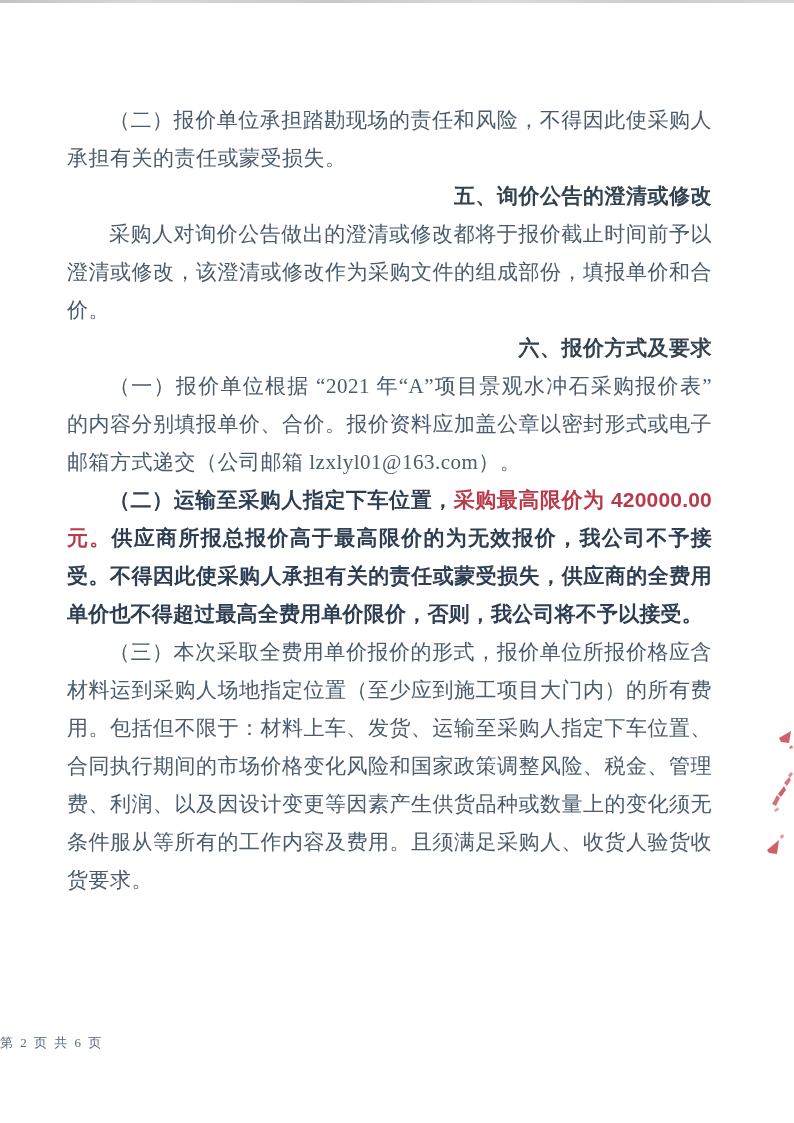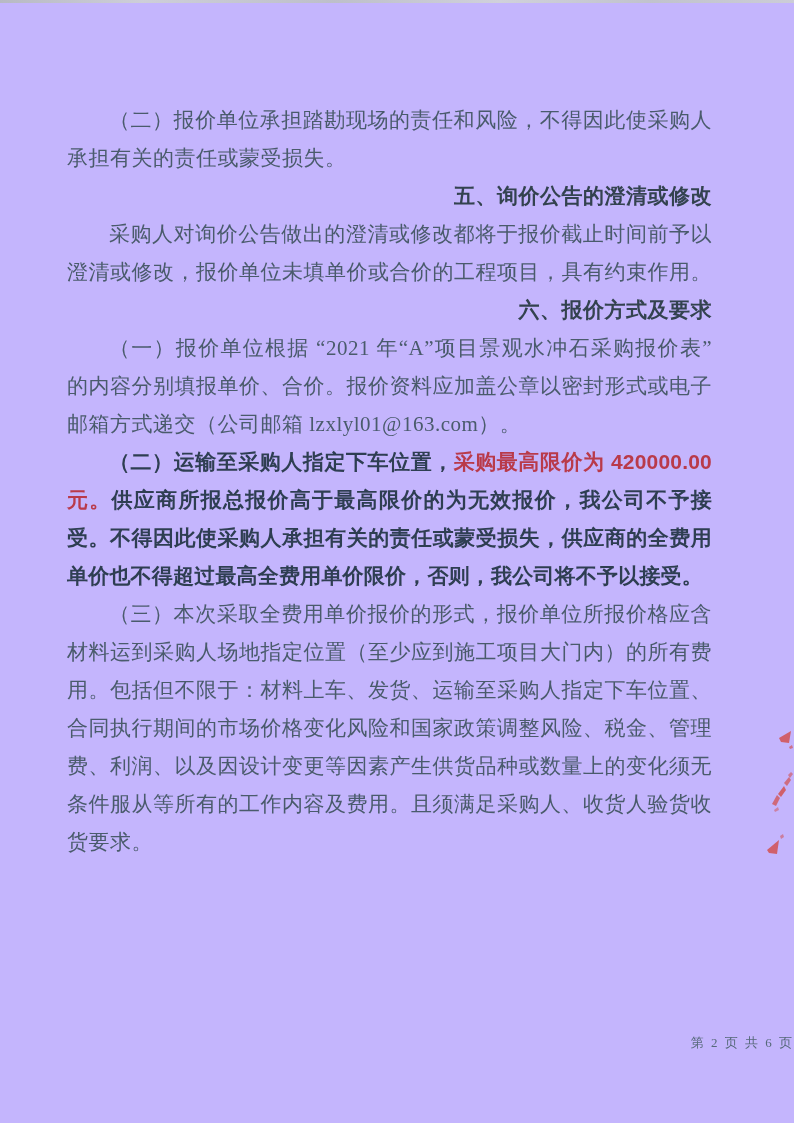--- a/index.html
+++ b/index.html
@@ -5,21 +5,21 @@
   html, body {
     margin: 0;
     padding: 0;
     background: #e8e8e8;
   }
   .page {
     position: relative;
     width: 794px;
     height: 1123px;
     margin: 0 auto;
-    background: #c4b5fd;
+    background: #ffffff;
     overflow: hidden;
     font-family: "Liberation Serif", "DejaVu Serif", serif;
   }
   .scan-edge-top {
     position: absolute;
     top: 0; left: 0; right: 0;
     height: 3px;
     background: linear-gradient(90deg, #b5bab9 0%, #cfd3d2 18%, #bcc1c0 42%, #d2d6d5 63%, #c0c5c4 82%, #cdd1d0 100%);
     opacity: 0.85;
   }
@@ -53,21 +53,21 @@
     letter-spacing: 0.2px;
   }
   .para.emphasis .red {
     color: var(--highlight-color, #b93a4a);
   }
   .footer {
     position: absolute;
     top: 1034px;
     left: 0;
     width: 100%;
-    text-align: right;
+    text-align: left;
     font-size: 13px;
     letter-spacing: 2px;
     color: #56697a;
   }
   .seal-fragment {
     position: absolute;
     top: 726px;
     right: 0;
     width: 30px;
     height: 132px;
@@ -77,21 +77,21 @@
 </head>
 <body>
 
 <div class="page">
 
   <div class="scan-edge-top"></div>
 
   <main class="content" id="paragraphs">
       <p class="para body">（二）报价单位承担踏勘现场的责任和风险，不得因此使采购人承担有关的责任或蒙受损失。</p>
       <p class="para heading">五、询价公告的澄清或修改</p>
-      <p class="para body">采购人对询价公告做出的澄清或修改都将于报价截止时间前予以澄清或修改，报价单位未填单价或合价的工程项目，具有约束作用。</p>
+      <p class="para body">采购人对询价公告做出的澄清或修改都将于报价截止时间前予以澄清或修改，该澄清或修改作为采购文件的组成部份，填报单价和合价。</p>
       <p class="para heading">六、报价方式及要求</p>
       <p class="para body">（一）报价单位根据 “2021 年“A”项目景观水冲石采购报价表”的内容分别填报单价、合价。报价资料应加盖公章以密封形式或电子邮箱方式递交（公司邮箱 lzxlyl01@163.com）。</p>
       <p class="para emphasis"><span class="dark">（二）运输至采购人指定下车位置，</span><span class="red">采购最高限价为 420000.00 元。</span><span class="dark">供应商所报总报价高于最高限价的为无效报价，我公司不予接受。不得因此使采购人承担有关的责任或蒙受损失，供应商的全费用单价也不得超过最高全费用单价限价，否则，我公司将不予以接受。</span></p>
       <p class="para body">（三）本次采取全费用单价报价的形式，报价单位所报价格应含材料运到采购人场地指定位置（至少应到施工项目大门内）的所有费用。包括但不限于：材料上车、发货、运输至采购人指定下车位置、合同执行期间的市场价格变化风险和国家政策调整风险、税金、管理费、利润、以及因设计变更等因素产生供货品种或数量上的变化须无条件服从等所有的工作内容及费用。且须满足采购人、收货人验货收货要求。</p>
     </main>
 
   <svg class="seal-fragment" viewBox="0 0 30 132" xmlns="http://www.w3.org/2000/svg" aria-hidden="true">
     <g fill="var(--seal-color, #d0606b)">
       <path d="M15 12 L27 5 L25 17 L17 16 Z"></path>
       <path d="M25 21 l3 -2 l1 3 l-3 1 Z" opacity="0.8"></path>

